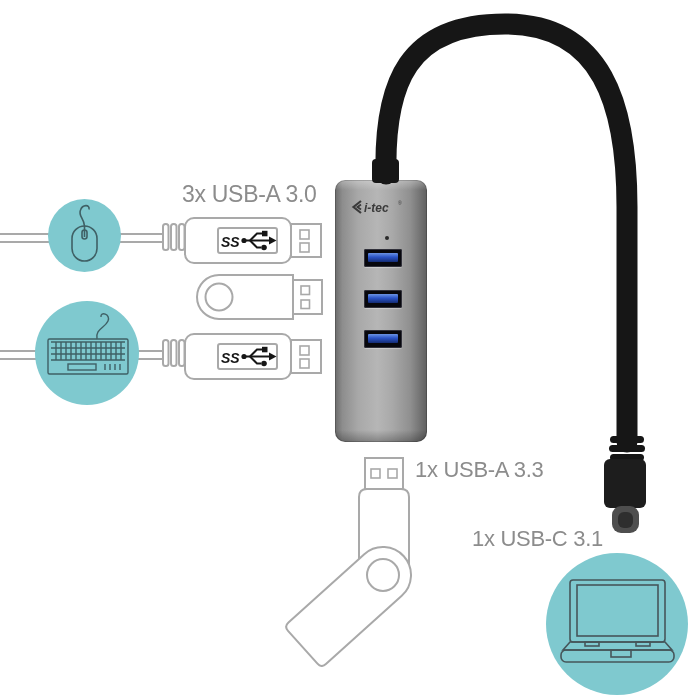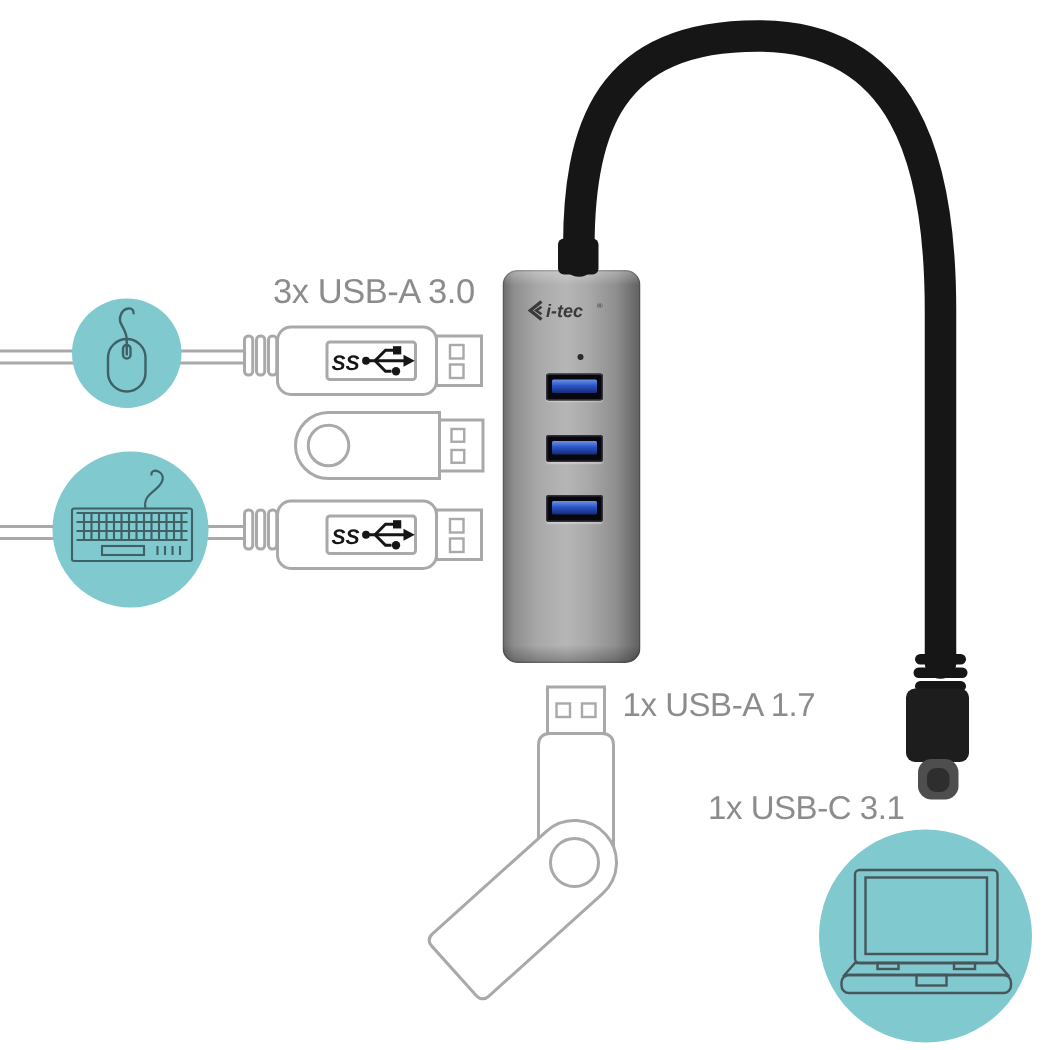--- a/index.html
+++ b/index.html
@@ -178,21 +178,21 @@
       <rect x="101" y="17" width="9" height="9" stroke-width="1.6"></rect>
       <rect x="118" y="17" width="9" height="9" stroke-width="1.6"></rect>
       <path d="M89 45 Q89 37 97 37 H131 Q139 37 139 45 V124 A25 25 0 0 1 89 124 Z"></path>
       <g transform="translate(113,123) rotate(138)">
         <path d="M102 -28 L0 -28 A28 28 0 0 0 0 28 L102 28 Q108 28 108 22 V-22 Q108 -28 102 -28 Z"></path>
       </g>
       <circle cx="113" cy="123" r="16"></circle>
     </g>
   </svg>
 
-  <div class="label label-md" style="left:415px; top:445px;">1x USB-A 1.7</div>
+  <div class="label label-md" style="left:415px; top:445px;">1x USB-A 3.3</div>
   <div class="label label-md" style="left:472px; top:514px;">1x USB-C 3.1</div>
 
   <div class="teal-circle circle-laptop">
     <svg width="142" height="142" viewBox="0 0 142 142">
       <g stroke="#46565a" stroke-width="1.6" fill="none">
         <rect x="24" y="27" width="95" height="62" rx="3"></rect>
         <rect x="31" y="32" width="81" height="51"></rect>
         <rect x="39" y="89" width="14" height="4"></rect>
         <rect x="90" y="89" width="14" height="4"></rect>
         <path d="M24 89 H119 L126 97 H17 Z"></path>

